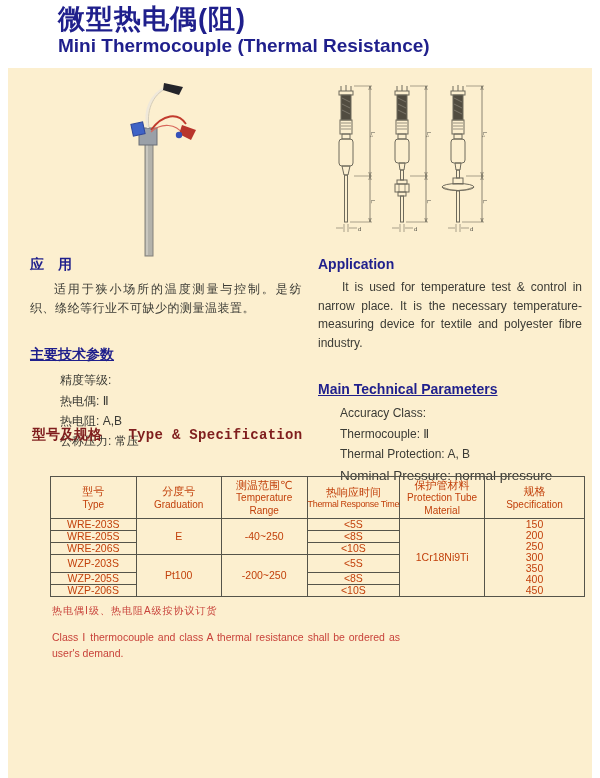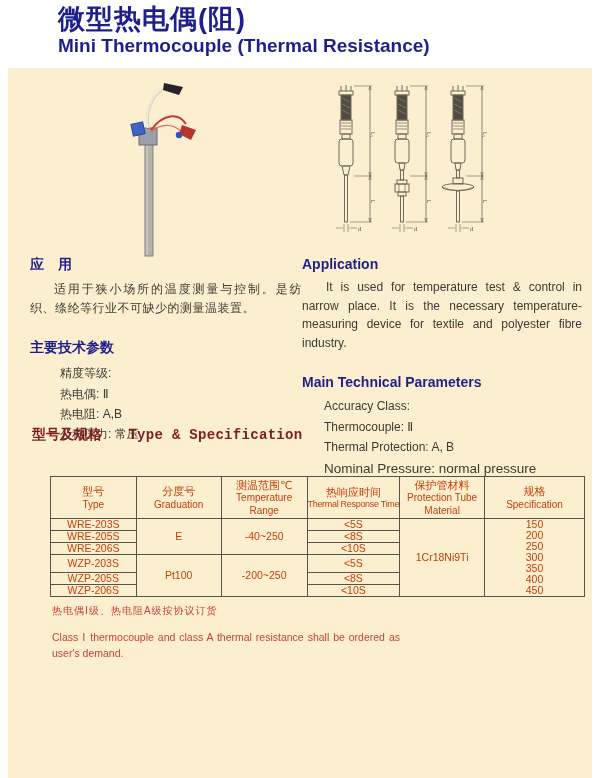--- a/index.html
+++ b/index.html
@@ -15,30 +15,30 @@
   .title-en { font-size:19px; font-weight:bold; line-height:1.2; }
   
   .panel {
     position:absolute; left:8px; right:8px; top:68px; bottom:0;
     background:#fcefcf;
   }
   
   .photo { position:absolute; left:100px; top:10px; }
   .drawings { position:absolute; left:318px; top:14px; display:flex; gap:2px; }
   
-  .cols { position:absolute; left:22px; right:10px; top:188px; display:flex; }
+  .cols { position:absolute; left:22px; right:10px; top:188px; display:flex; gap:16px; }
   .col-left  { width:272px; }
   .col-right { flex:1; }
   .sec-heading { color:#1f1f8c; font-weight:bold; font-size:14px; margin-bottom:6px; }
   .para {
     font-size:12px; color:#3b3b35; line-height:1.55; text-indent:2em;
     text-align:justify;
   }
   .para-zh { letter-spacing:0.5px; }
-  .params-heading { margin-top:22px; }
+  .params-heading { margin-top:29px;text-decoration:underline; }
   .param-list { list-style:none; font-size:12px; color:#3b3b35; line-height:1.7; }
   .col-left  .param-list { padding-left:30px; }
   .col-right .param-list { padding-left:22px; }
   .param-big { font-size:13.5px; }
   
   .spec-heading { position:absolute; left:24px; top:358px; color:#7f1d1d; font-weight:bold; font-size:14px;font-family:Liberation Mono, monospace; }
   .spec-heading .en { margin-left:18px; letter-spacing:0.3px; }
   
   .spec-table {
     position:absolute; left:42px; top:408px; width:535px;

